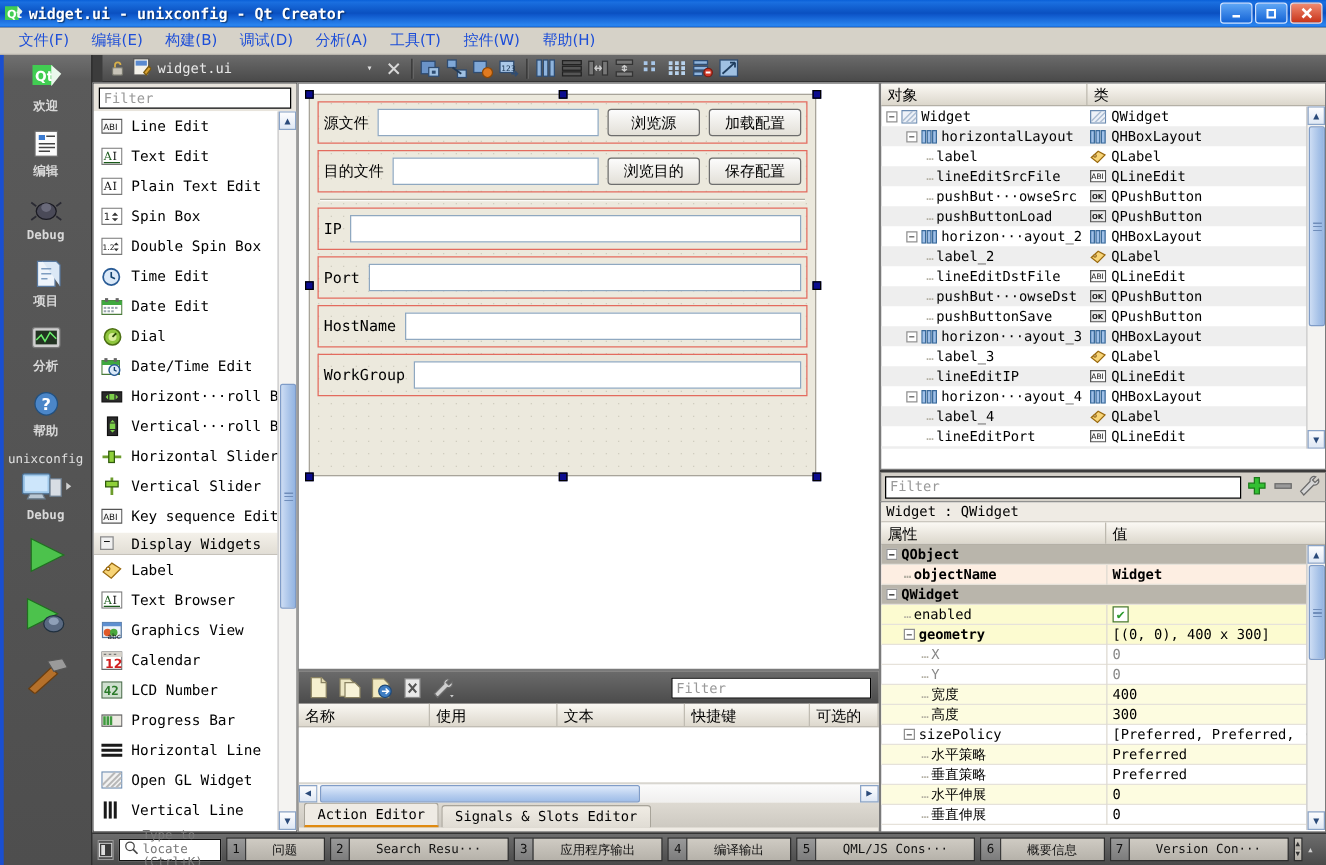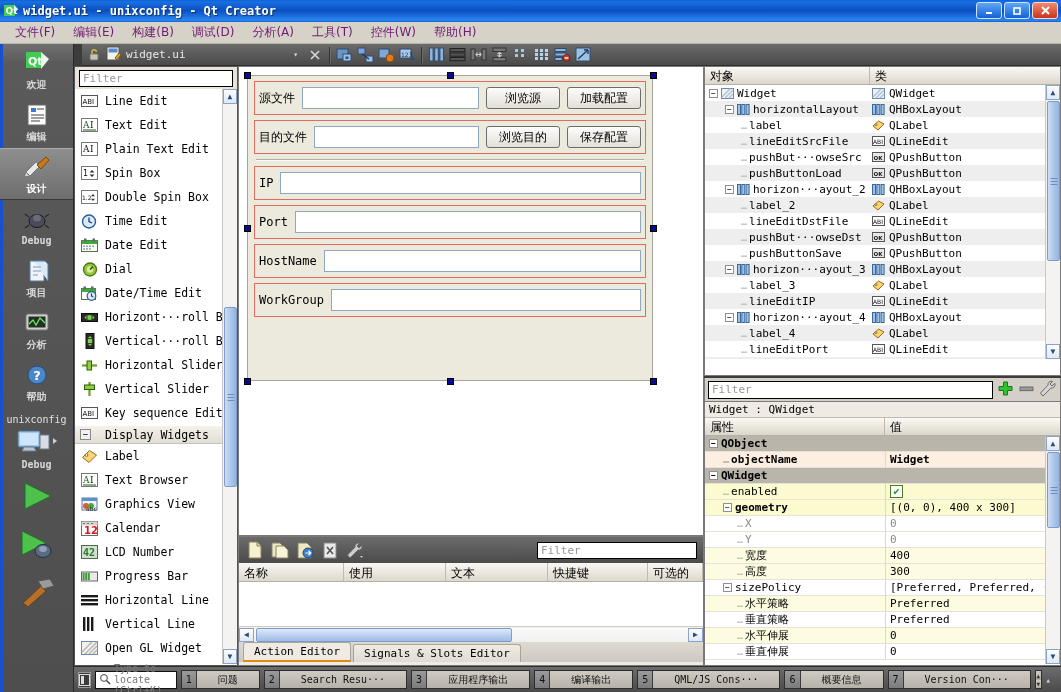--- a/index.html
+++ b/index.html
@@ -33,21 +33,21 @@
     color:#fff;font-size:11px;font-weight:bold;line-height:1;
   }
   .winbtn.close { background:linear-gradient(180deg,#f08a70,#c8341a); border-color:#ffd8cc; width:26px;}
 
   
   .menubar {
     position:absolute; left:0; top:22px; width:1061px; height:22px;
     background:#d6d2c8; display:flex; align-items:center; padding-left:6px;
     border-bottom:1px solid #b8b4ac;
   }
-  .menu-item { padding:2px 9px; font-size:12px; color:#701a75; white-space:nowrap;
+  .menu-item { padding:2px 9px; font-size:12px; color:#1d4ed8; white-space:nowrap;
     font-family:"DejaVu Sans", sans-serif; }
 
   
   .modebar {
     position:absolute; left:0; top:44px; width:74px; height:648px;
     background:linear-gradient(180deg,#707070 0%,#5a5a5a 3%,#4e4e4e 100%);
     border-right:1px solid #2a2a2a;
   }
   .modebar:before{content:"";position:absolute;left:0;top:0;bottom:0;width:3px;background:#1a4fd0;}
   .mode {
@@ -300,30 +300,20 @@
       <span class="glyph">
         <svg width="24" height="22" viewBox="0 0 24 22">
           <rect x="3" y="1" width="18" height="20" fill="#fcfcfc" stroke="#6a6a6a"></rect>
           <rect x="6" y="4" width="5" height="4" fill="#3a7ad0"></rect>
           <path d="M12 5h7M6 11h13M6 14h13M6 17h9" stroke="#444" stroke-width="1.2"></path>
         </svg>
       </span>
       <span class="lbl">编辑</span>
     </div>
 
-    <div class="mode active">
-      <span class="glyph">
-        <svg width="28" height="24" viewBox="0 0 28 24">
-          <path d="M3 17 L13 7 L17 11 L7 21 Z" fill="#e8e8e8" stroke="#777"></path>
-          <path d="M14 10 L23 2 L26 5 L18 14 Z" fill="#c8791e" stroke="#7a4a10"></path>
-          <path d="M3 17 L1 22 L7 21 Z" fill="#cfcfcf" stroke="#777"></path>
-        </svg>
-      </span>
-      <span class="lbl">设计</span>
-    </div>
 
     <div class="mode">
       <span class="glyph">
         <svg width="26" height="22" viewBox="0 0 26 22">
           <ellipse cx="13" cy="12" rx="8" ry="6.5" fill="#4a4a58" stroke="#1a1a22"></ellipse>
           <ellipse cx="13" cy="9" rx="4" ry="3.5" fill="#6a6a7a"></ellipse>
           <path d="M5 8 L1 5 M21 8 L25 5 M5 16 L1 19 M21 16 L25 19" stroke="#2a2a33" stroke-width="1.4"></path>
         </svg>
       </span>
       <span class="lbl">Debug</span>
@@ -767,38 +757,38 @@
                 <rect x="0" y="1" width="17" height="2.4"></rect>
                 <rect x="0" y="5" width="17" height="2.4"></rect>
                 <rect x="0" y="9" width="17" height="2.4"></rect>
               </g>
             </svg>
           </span>
           <span class="wb-lbl">Horizontal Line</span>
         </div>
         <div class="wb-row">
           <span class="wb-ico">
+            <svg width="17" height="14">
+              <rect x="0.5" y="0.5" width="16" height="13" fill="#f2f2f2" stroke="#6a8ab0"></rect>
+              <path d="M1 11 L11 1 M4 13 L16 1 M8 13 L16 5 M12 13 L16 9" stroke="#b8b8b8" stroke-width="1.6"></path>
+            </svg>
+          </span>
+          <span class="wb-lbl">Open GL Widget</span>
+        </div>
+        <div class="wb-row">
+          <span class="wb-ico">
             <svg width="15" height="14">
               <g fill="#1a1a1a">
                 <rect x="1" y="0" width="2.4" height="14"></rect>
                 <rect x="5" y="0" width="2.4" height="14"></rect>
                 <rect x="9" y="0" width="2.4" height="14"></rect>
               </g>
             </svg>
           </span>
           <span class="wb-lbl">Vertical Line</span>
-        </div>
-        <div class="wb-row">
-          <span class="wb-ico">
-            <svg width="17" height="14">
-              <rect x="0.5" y="0.5" width="16" height="13" fill="#f2f2f2" stroke="#6a8ab0"></rect>
-              <path d="M1 11 L11 1 M4 13 L16 1 M8 13 L16 5 M12 13 L16 9" stroke="#b8b8b8" stroke-width="1.6"></path>
-            </svg>
-          </span>
-          <span class="wb-lbl">Open GL Widget</span>
         </div>
       </div>
   </div>
 
   <div class="panel" id="formarea">
     <div class="form-canvas" id="form-canvas">
         <div class="hrow">
           <span class="frm-label">源文件</span>
           <span class="frm-edit"></span>
           <span class="frm-btn">浏览源</span>

